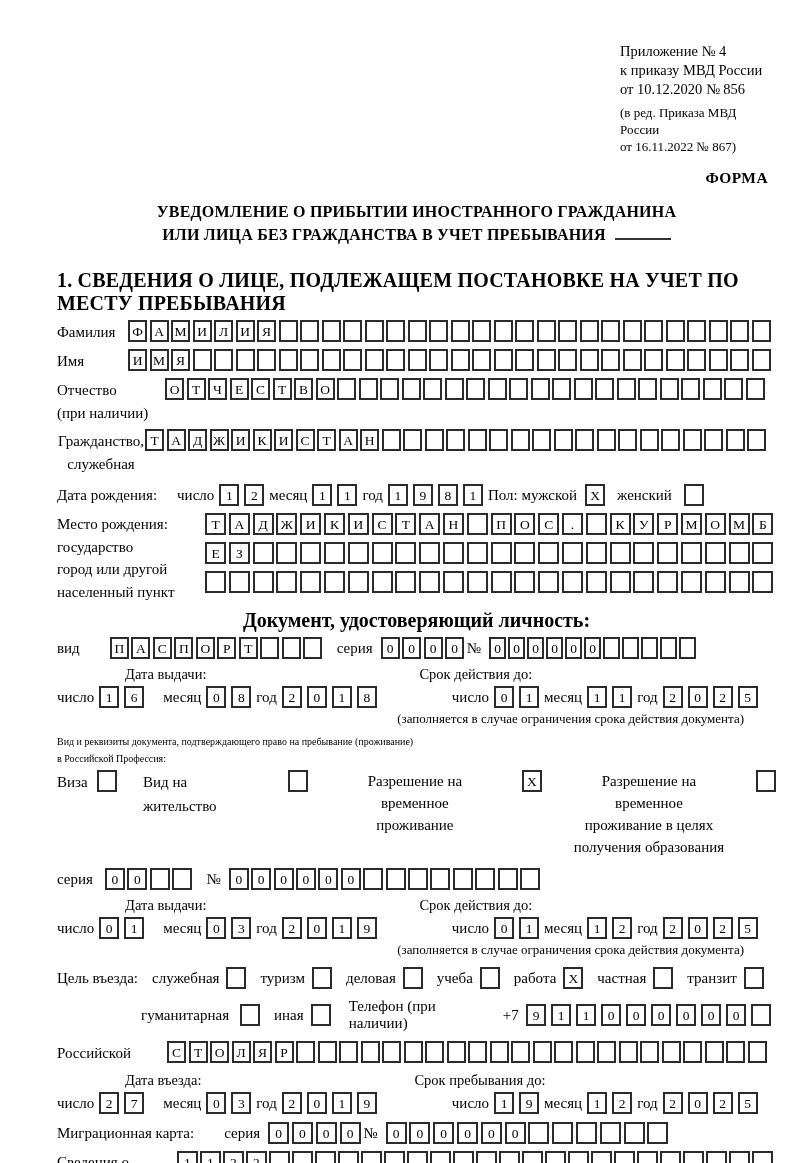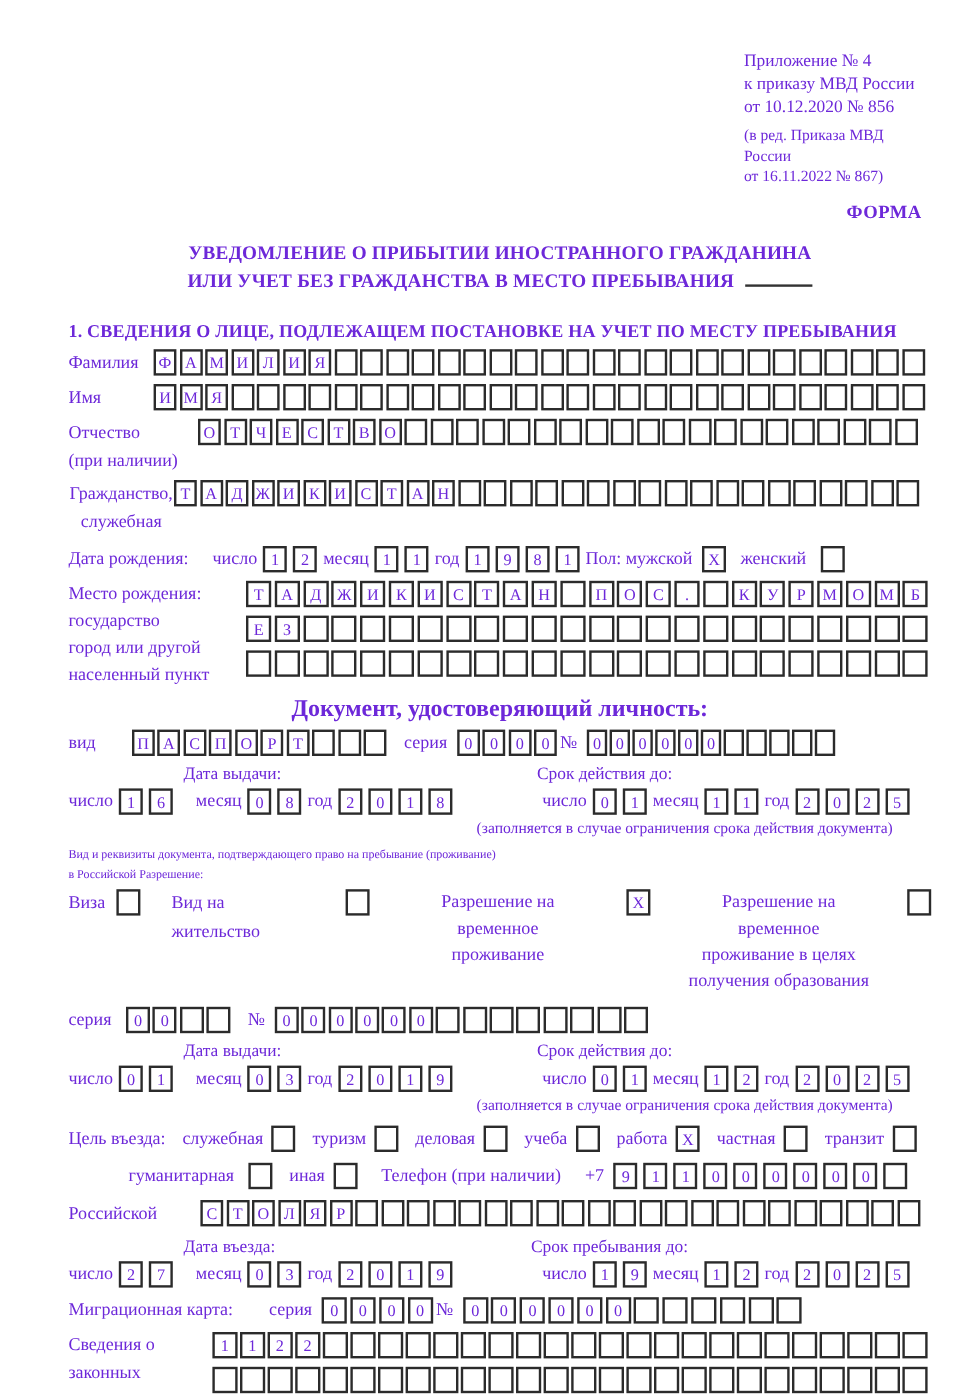--- a/index.html
+++ b/index.html
@@ -1,28 +1,28 @@
 <!DOCTYPE html>
 <html><head>
 <meta charset="utf-8">
 <style>
   html,body{margin:0;padding:0;background:#ffffff;}
   .page{
     width:800px;height:1163px;box-sizing:border-box;position:relative;
-    background:#ffffff;color:#6d28d9;
+    background:#ffffff;color:#000000;
     font-family:"Liberation Serif","DejaVu Serif",serif;
     padding:42px 24px 10px 57px;overflow:hidden;
   }
   
   .hdr{margin-left:563px;font-size:14.5px;line-height:1.32;}
   .hdr-small{font-size:13px;margin-top:6px;line-height:1.3;}
   .forma{text-align:right;font-weight:bold;font-size:15.5px;margin-top:13px;padding-right:8px;letter-spacing:.4px;}
   .title{text-align:center;font-weight:bold;font-size:16px;line-height:1.45;margin-top:13px;letter-spacing:.2px;}
   .blank-line{display:inline-block;width:56px;border-bottom:2px solid #333;height:13px;margin-left:9px;}
-  .sec-heading{font-weight:bold;font-size:15px;margin-top:23px;letter-spacing:.2px;}
+  .sec-heading{font-weight:bold;font-size:20px;margin-top:23px;letter-spacing:.2px;}
   
   .frow{display:flex;align-items:flex-start;margin-top:5px;}
   .flabel{font-size:15px;line-height:24px;flex:0 0 auto;}
   .flabel .l2{display:block;line-height:22px;}
   .w71{width:71px;}  .w108{width:108px;}  .w88{width:88px;text-align:center;}  .w110{width:110px;}
   .boxes{display:flex;flex-wrap:nowrap;flex:0 0 auto;}
   .box{
     box-sizing:border-box;flex:0 0 auto;
     width:19px;height:22px;margin-right:2.5px;
     border:2px solid #2b2b2b;background:#fff;
@@ -31,21 +31,21 @@
   }
   .pm .box{width:21px;margin-right:2.8px;}        
   .md .box{width:20.5px;margin-right:2.5px;}      
   .md2 .box{width:20px;margin-right:2.4px;}       
   .sm3 .box{width:17px;margin-right:2px;}         
   .dt .box{width:20px;margin-right:5px;}          
   .chk{display:flex;flex:0 0 auto;}
   .chk .box{width:20px;margin-right:0;}
   
   .dates-hdr{display:flex;font-size:14.5px;margin-top:7px;}
-  .dh1{margin-left:96px;}
+  .dh1{margin-left:68px;}
   .dh2{margin-left:213px;}
   .date-row{display:flex;align-items:center;margin-top:3px;font-size:15px;}
   .dlabel{margin-right:5px;}
   .dgap{width:14px;}
   .bigap{width:70px;}
   .note{font-size:13px;text-align:right;padding-right:32px;margin-top:3px;}
   
   .stackrow{display:flex;align-items:flex-start;margin-top:7px;}
   .stacklabels{flex:0 0 auto;font-size:15px;line-height:22.5px;}
   .stackboxes .frow{margin-top:0;margin-bottom:7px;}
@@ -57,41 +57,41 @@
   
   .plain{font-size:10px;margin-top:7px;line-height:1.5;}
   .permit-row{display:flex;align-items:flex-start;margin-top:4px;font-size:15px;}
   .permit-row .lbl{line-height:24px;}
   .permit-row .lbl-c{text-align:center;line-height:22px;}
   .pr-gap{width:10px;} .pr-gap2{width:26px;}
   
   .purpose-row{display:flex;align-items:center;margin-top:9px;font-size:15px;}
   .purpose-row .plbl{margin:0 7px 0 14px;}
   .purpose-row .plbl:first-of-type{margin-left:9px;}
-  .purpose2{margin-left:50px;}
+  .purpose2{margin-left:84px;}
 </style>
 </head>
 <body>
 
 <div class="page">
 
   <div class="hdr">
     <div>Приложение № 4</div>
     <div>к приказу МВД России</div>
     <div>от 10.12.2020 № 856</div>
     <div class="hdr-small">
       <div>(в ред. Приказа МВД России</div>
       <div>от 16.11.2022 № 867)</div>
     </div>
   </div>
   <div class="forma">ФОРМА</div>
 
   <div class="title">
     <div>УВЕДОМЛЕНИЕ О ПРИБЫТИИ ИНОСТРАННОГО ГРАЖДАНИНА</div>
-    <div><span>ИЛИ УЧЕТ БЕЗ ГРАЖДАНСТВА В МЕСТО ПРЕБЫВАНИЯ</span><span class="blank-line"></span></div>
+    <div><span>ИЛИ ЛИЦА БЕЗ ГРАЖДАНСТВА В УЧЕТ ПРЕБЫВАНИЯ</span><span class="blank-line"></span></div>
   </div>
 
   <div class="sec-heading">1. СВЕДЕНИЯ О ЛИЦЕ, ПОДЛЕЖАЩЕМ ПОСТАНОВКЕ НА УЧЕТ ПО МЕСТУ ПРЕБЫВАНИЯ</div>
 
   <div class="frow">
     <div class="flabel w71">Фамилия</div>
     <div class="boxes">
         <span class="box">Ф</span>
         <span class="box">А</span>
         <span class="box">М</span>
@@ -444,21 +444,21 @@
     <span class="boxes dt">
         <span class="box">2</span>
         <span class="box">0</span>
         <span class="box">2</span>
         <span class="box">5</span>
       </span>
   </div>
   <div class="note">(заполняется в случае ограничения срока действия документа)</div>
 
   <div class="plain">Вид и реквизиты документа, подтверждающего право на пребывание (проживание)</div>
-  <div class="plain" style="margin-top:2px;">в Российской Разрешение:</div>
+  <div class="plain" style="margin-top:2px;">в Российской Профессия:</div>
 
   <div class="permit-row">
     <span class="lbl">Виза</span>
     <span class="pr-gap"></span>
     <span class="chk">
         <span class="box"></span>
       </span>
     <span class="pr-gap2"></span>
     <span class="lbl">Вид на жительство</span>
     <span class="pr-gap2"></span>

